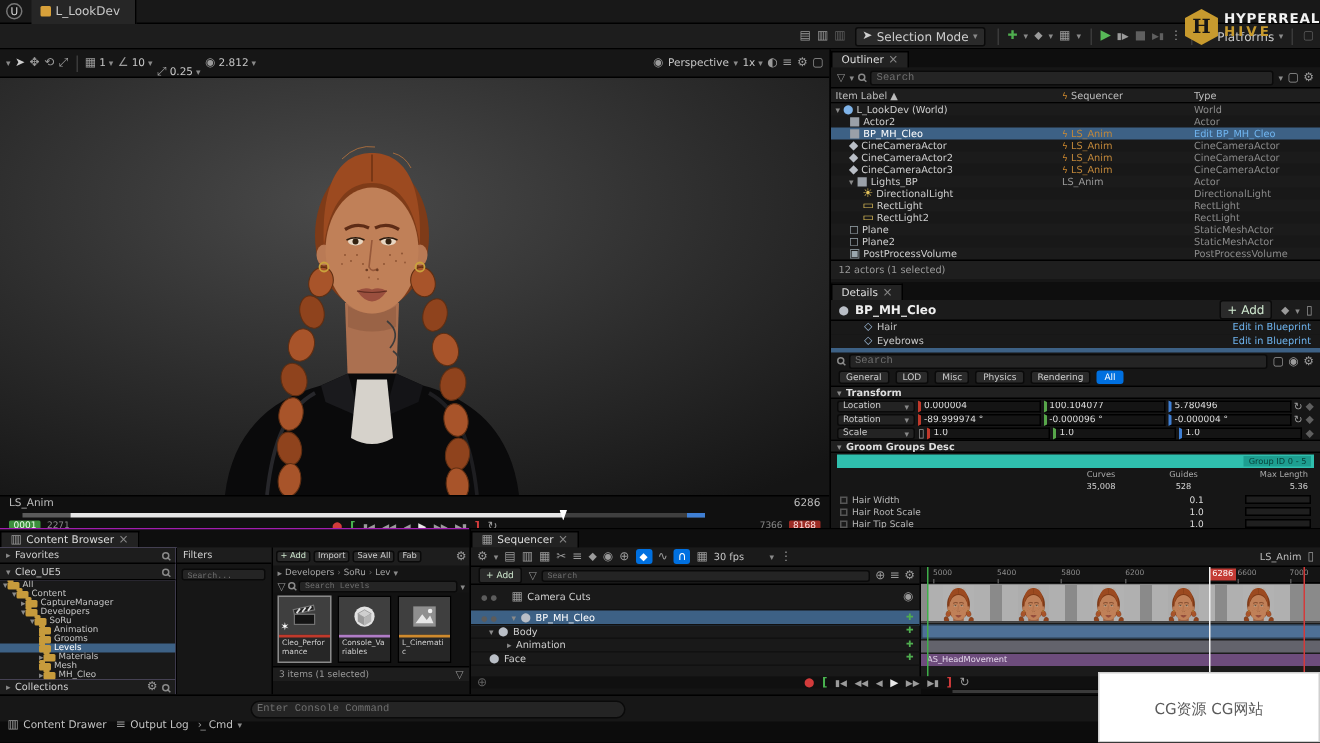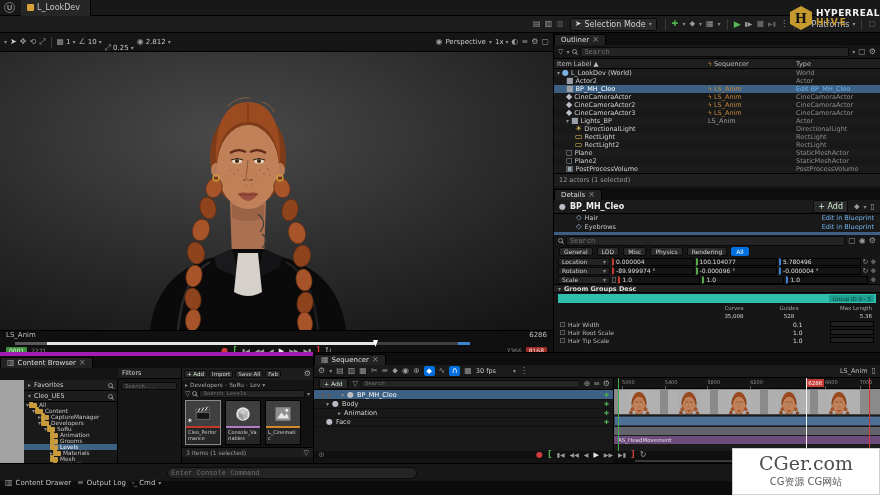--- a/index.html
+++ b/index.html
@@ -98,22 +98,22 @@
   .tv{flex:1;background:#141414;border:1px solid #000;height:8px;display:flex;align-items:center;padding:0 2px;color:#ddd;overflow:hidden;}
   .bx{border-left:2px solid #c0392b;} .by{border-left:2px solid #57a64a;} .bz{border-left:2px solid #3f7fd4;}
   .teal{height:9px;background:#2fbfae;margin:1px 4px;display:flex;align-items:center;justify-content:flex-end;}
   .teal .tag{background:#1d9e90;color:#073f38;font-size:5.5px;padding:0 3px;height:7px;display:flex;align-items:center;margin-right:2px;}
   .gcols{display:flex;align-items:center;height:8px;font-size:5.5px;color:#a8a8a8;padding:0 8px;}
   .gc1{width:60px;text-align:center;margin-left:auto;} .gc2{width:50px;text-align:center;} .gc3{width:58px;text-align:right;}
   .prow{display:flex;align-items:center;height:8px;font-size:6px;color:#b8b8b8;padding:0 6px;gap:3px;}
   .cb{width:5px;height:5px;border:1px solid #555;background:#1a1a1a;flex:none;}
   .pv{width:34px;color:#ddd;} .pbox{width:44px;height:6px;background:#1f1f1f;border:1px solid #000;}
   
-  .cbp{left:0;top:352px;width:313px;height:111px;background:#141414;border-top:4px solid #a21caf;}
-  .cb-col1{position:absolute;left:0;top:24px;width:118px;height:99px;background:#a3a3a3;border-right:1px solid #000;padding-left:24px;}
+  .cbp{left:0;top:352px;width:313px;height:111px;background:#141414;border-top:1px solid #a21caf;}
+  .cb-col1{position:absolute;left:0;top:12px;width:118px;height:99px;background:#c4b5fd;border-right:1px solid #000;}
   .hdr{height:11px;display:flex;align-items:center;gap:3px;padding:0 4px;font-size:6.5px;color:#d0d0d0;background:#1d1d1d;border-bottom:1px solid #000;}
   .tree{height:66px;background:#191919;overflow:hidden;}
   .tr{display:flex;align-items:center;height:6px;font-size:5.8px;color:#c5c5c5;white-space:nowrap;}
   .tr.sel{background:#3d6185;color:#fff;}
   .cb-col2{position:absolute;left:118px;top:12px;width:64px;height:99px;background:#161616;border-right:1px solid #000;}
   .cb-col3{position:absolute;left:182px;top:12px;width:131px;height:99px;}
   .cb-tools{height:12px;background:#1d1d1d;display:flex;align-items:center;gap:2px;padding:0 2px;font-size:5.5px;}
   .cb-tools .chip{padding:0 2px;margin:0;font-size:5.5px;}
   .crumb{height:9px;display:flex;align-items:center;gap:2px;padding:0 3px;font-size:5.8px;color:#a8a8a8;white-space:nowrap;}
   .cb-search{height:9px;display:flex;align-items:center;gap:2px;padding:0 3px;}
@@ -553,20 +553,24 @@
       <span class="ic i-gear"></span>
     </div>
     <div class="dt-chips">
       <span class="chip">General</span>
       <span class="chip">LOD</span>
       <span class="chip">Misc</span>
       <span class="chip">Physics</span>
       <span class="chip">Rendering</span>
       <span class="chip active">All</span>
     </div>
+    <div class="sec">
+      <span class="ic i-caret"></span>
+      <span>Transform</span>
+    </div>
     <div class="trow">
       <span class="tlabel">
           <span>Location</span>
           <span class="ic i-caret"></span>
         </span>
       <span class="tv bx">
           <span>0.000004</span>
         </span>
       <span class="tv by">
           <span>100.104077</span>
@@ -839,20 +843,30 @@
     </div>
     <div class="seq-body">
       <div class="seq-left">
         <div class="seq-addrow">
           <span class="chip" style="color:#cfe8cf;font-size:6px;">+ Add</span>
           <span class="ic i-funnel"></span>
           <input class="grow" style="height: 8px; font-size: 5.5px;" placeholder="Search">
           <span class="ic i-oplus"></span>
           <span class="ic i-lines"></span>
           <span class="ic i-gear"></span>
+        </div>
+        <div class="strk" style="height:17px;">
+          <span class="dots">
+              <span class="ic i-dot"></span>
+              <span class="ic i-dot"></span>
+            </span>
+          <span class="ic i-clap"></span>
+          <span>Camera Cuts</span>
+          <span class="grow"></span>
+          <span class="ic i-cam" style="margin-right:4px;"></span>
         </div>
         <div class="strk sel" style="height:10px;">
           <span class="dots">
               <span class="ic i-dot"></span>
               <span class="ic i-dot"></span>
             </span>
           <span class="ic i-caret"></span>
           <span class="ic i-person"></span>
           <span>BP_MH_Cleo</span>
           <span class="grow"></span>
@@ -972,17 +986,16 @@
   <div class="abs hhlogo">
     <span class="hex">
         <b>H</b>
       </span>
     <span class="hht">
       <div class="l1">HYPERREAL</div>
       <div class="l2">HIVE</div>
     </span>
   </div>
   <div class="abs cger">
-    <span class="t1">CGer.com</span>
     <span class="t2">CG资源 CG网站</span>
   </div>
 
 </div>
 
 </body></html>

